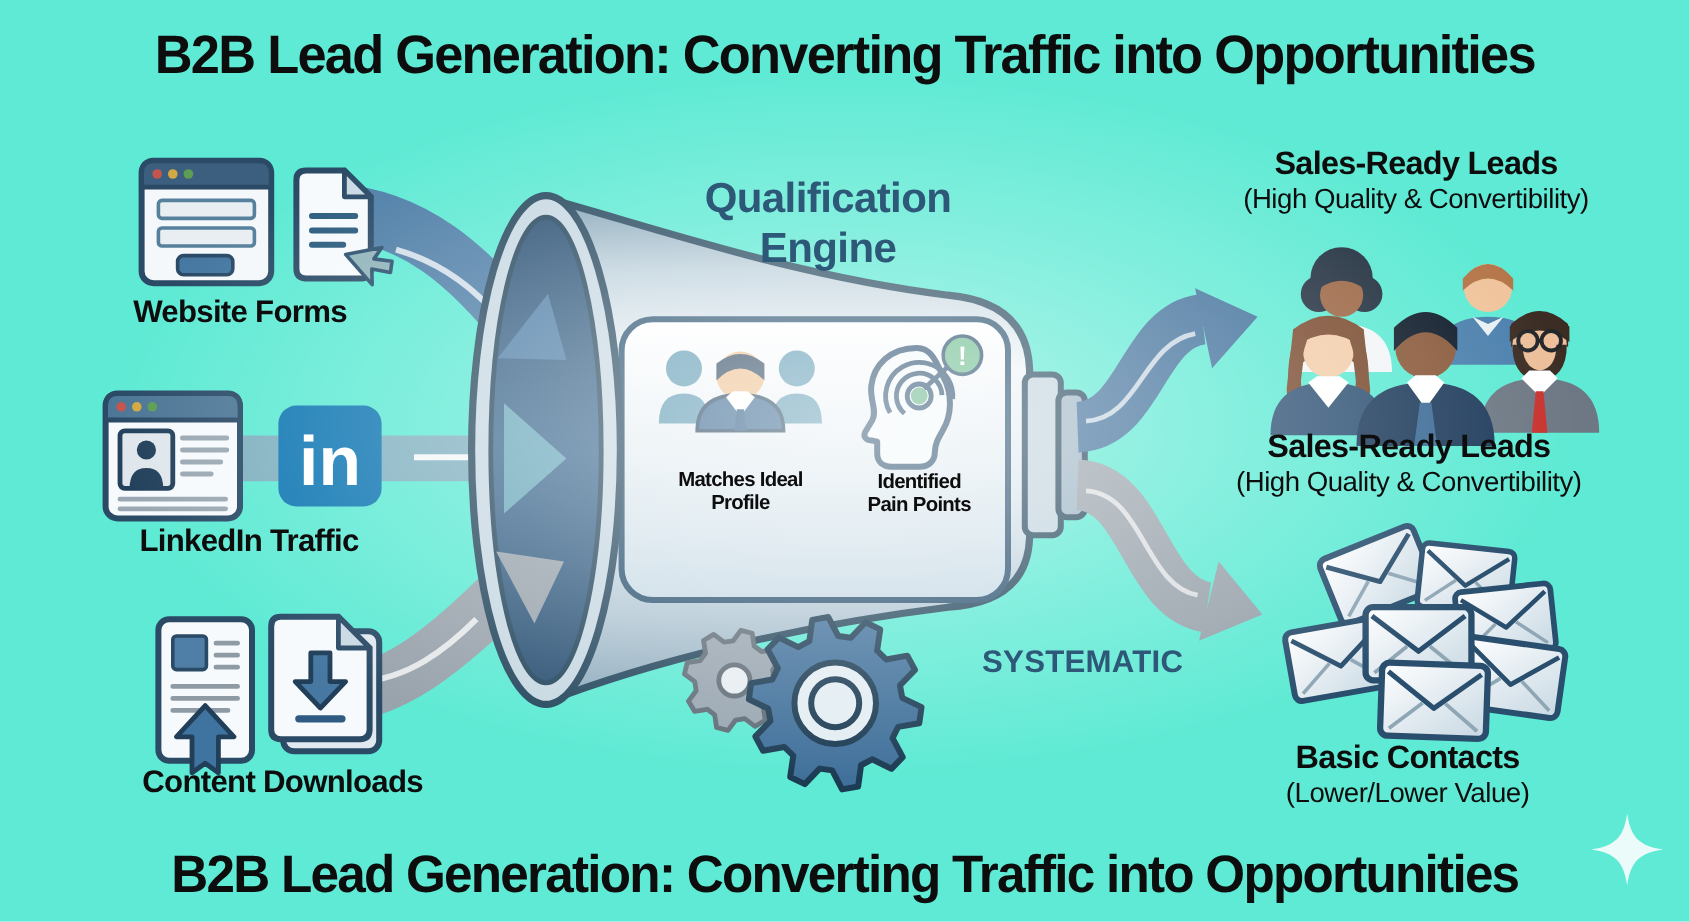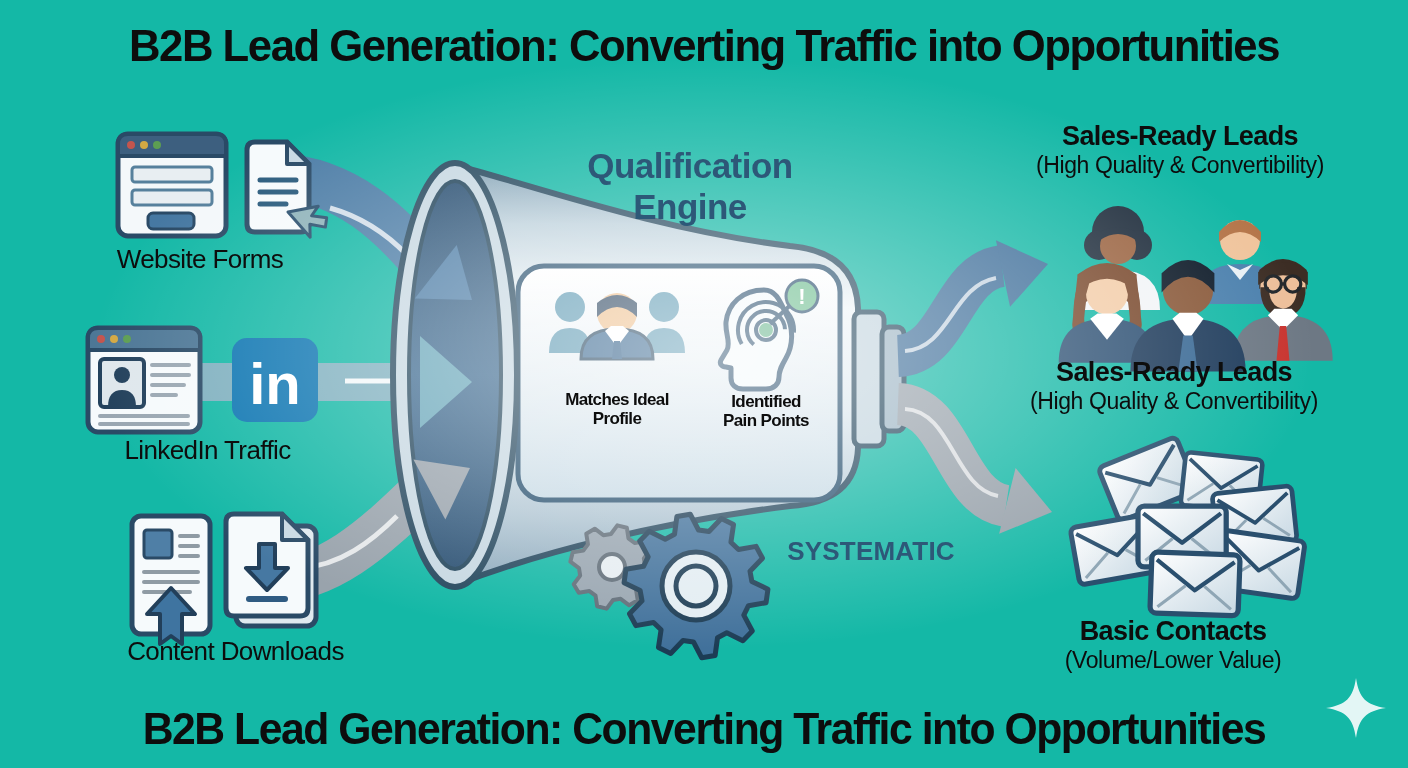--- a/index.html
+++ b/index.html
@@ -1,18 +1,18 @@
 <!DOCTYPE html>
 <html><head>
 <meta charset="utf-8">
 <style>
   html,body{margin:0;padding:0;background:#dfe8ed;}
   .stage{
     position:relative;width:1408px;height:768px;overflow:hidden;
-    background:#14b8a6;
+    background:#5eead4;
     font-family:"Liberation Sans", sans-serif;
   }
   .vignette{
     position:absolute;inset:0;pointer-events:none;
     background:radial-gradient(ellipse 62% 55% at 50% 46%, rgba(255,255,255,.55), rgba(255,255,255,0) 70%);
   }
   svg.gfx{position:absolute;left:0;top:0;}
   .txt{position:absolute;color:#0d0d0d;text-align:center;}
   .main-title{
     left:0;top:20px;width:1408px;font-size:45px;font-weight:bold;
@@ -23,24 +23,24 @@
     letter-spacing:-1.5px;transform:scaleX(.97);
   }
   .engine-title{
     left:520px;top:146px;width:340px;font-size:35px;font-weight:bold;
     color:#2d5878;line-height:1.16;letter-spacing:-.5px;
   }
   .criteria{font-size:17px;font-weight:bold;line-height:1.12;letter-spacing:-.6px;}
   .crit-icp{left:527px;top:390px;width:180px;}
   .crit-pain{left:691px;top:392px;width:150px;}
   .process-label{
-    left:756px;top:536px;width:230px;text-align:center;font-size:26px;
+    left:756px;top:536px;width:230px;text-align:right;font-size:26px;
     font-weight:bold;color:#2d5878;line-height:1.18;letter-spacing:.2px;
   }
-  .src-label{font-size:26px;font-weight:normal;letter-spacing:-.6px;}
+  .src-label{font-size:26px;font-weight:bold;letter-spacing:-.6px;}
   .lbl-website{left:90px;top:244px;width:220px;}
   .lbl-linkedin{left:95px;top:435px;width:225px;}
   .lbl-content{left:108px;top:636px;width:255px;}
   .out-title{font-size:27px;font-weight:bold;letter-spacing:-.6px;}
   .out-sub{font-size:23px;font-weight:normal;letter-spacing:-.4px;}
   .sr1-title{left:1018px;top:121px;width:324px;}
   .sr1-sub{left:1008px;top:152px;width:344px;}
   .sr2-title{left:1012px;top:357px;width:324px;}
   .sr2-sub{left:1002px;top:388px;width:344px;}
   .bc-title{left:1018px;top:616px;width:310px;}
@@ -301,16 +301,16 @@
   <div class="txt src-label lbl-linkedin">LinkedIn Traffic</div>
   <div class="txt src-label lbl-content">Content Downloads</div>
 
   <div class="txt out-title sr1-title">Sales-Ready Leads</div>
   <div class="txt out-sub sr1-sub">(High Quality &amp; Convertibility)</div>
 
   <div class="txt out-title sr2-title">Sales-Ready Leads</div>
   <div class="txt out-sub sr2-sub">(High Quality &amp; Convertibility)</div>
 
   <div class="txt out-title bc-title">Basic Contacts</div>
-  <div class="txt out-sub bc-sub">(Volume/Lower Value)</div>
+  <div class="txt out-sub bc-sub">(Lower/Lower Value)</div>
 
   <div class="txt bottom-title">B2B Lead Generation: Converting Traffic into Opportunities</div>
 </div>
 
 </body></html>

